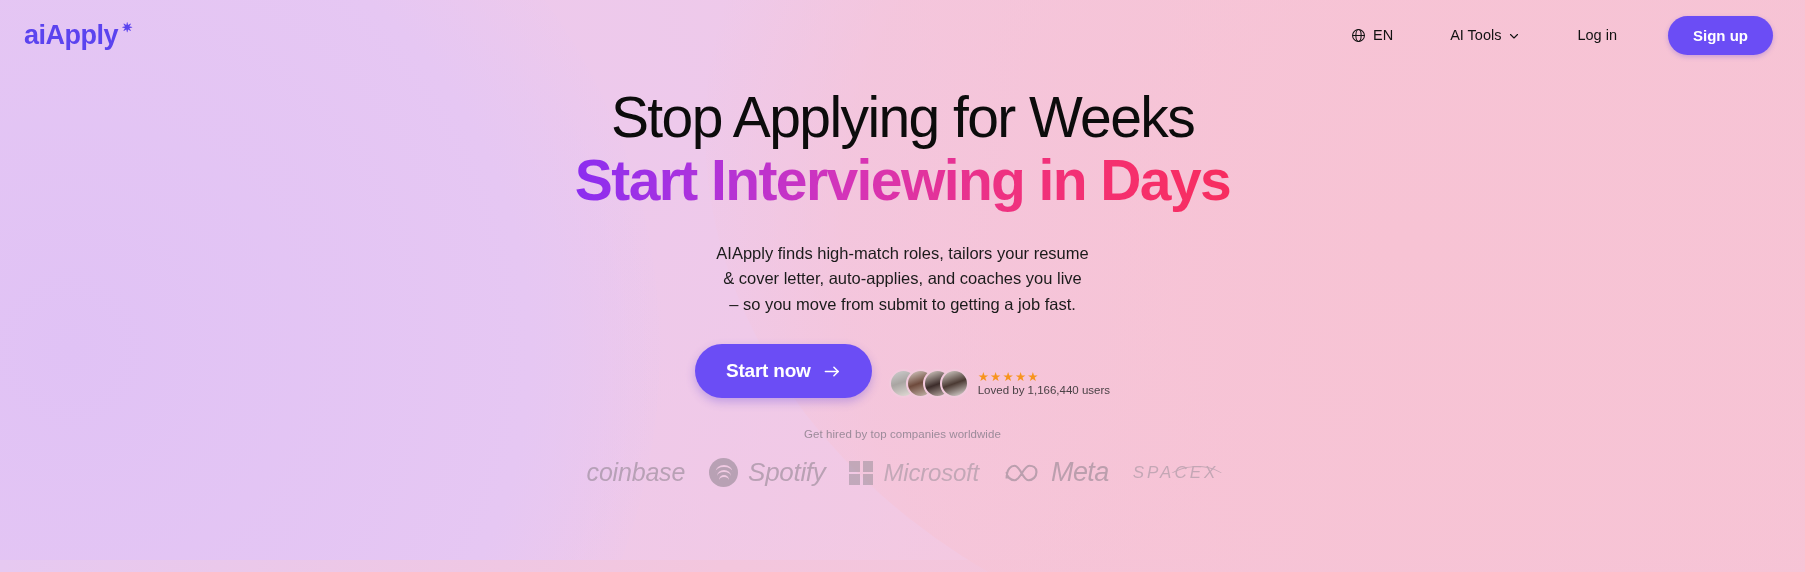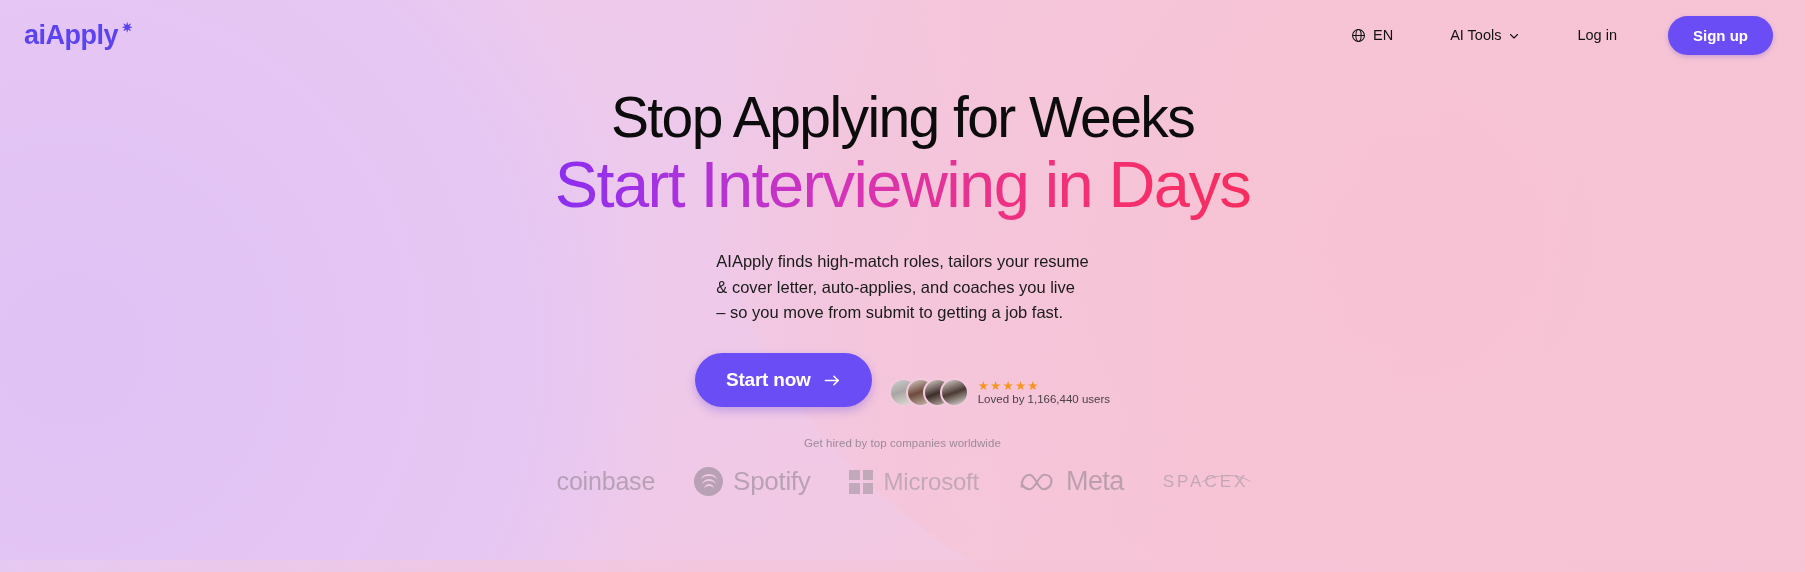--- a/index.html
+++ b/index.html
@@ -69,28 +69,28 @@
   .hero {
     position:absolute; top:0; left:0; right:0; bottom:0;
     display:flex; flex-direction:column; align-items:center;
     padding-top:88px; z-index:10;
   }
   .h1 {
     font-size:57px; font-weight:400; color:#0c0c0c;
     line-height:1.02; letter-spacing:-1.6px; text-align:right;
   }
   .h1b {
-    font-size:65px; font-weight:400; line-height:1.08;
+    font-size:57px; font-weight:700; line-height:1.08;
     letter-spacing:-1.6px; text-align:center; margin-top:4px;
     background:linear-gradient(90deg,#8b2ef0 0%, #a832e0 16%, #d534b8 42%, #ef3180 66%, #f62f6b 86%, #f72d5f 100%);
     -webkit-background-clip:text; background-clip:text;
     -webkit-text-fill-color:transparent; color:transparent;
   }
   .sub {
-    margin-top:29px; 
+    margin-top:29px; text-align:center;
     font-size:16.5px; line-height:1.55; color:#1b1b1b; font-weight:400;
   }
   .cta-row {
     margin-top:27px; display:flex; align-items:flex-end; gap:0;
   }
   .start-btn {
     display:flex; align-items:center; gap:13px;
     background:#6b4df5; color:#fff;
     font-size:19px; font-weight:700; letter-spacing:-0.2px;
     padding:16px 31px; border:none; border-radius:34px;
@@ -112,22 +112,23 @@
   .av3 { background:linear-gradient(160deg,#ded4cd,#3c2c2a 52%,#c9bcb4); }
   .av4 { background:linear-gradient(160deg,#dcd6d0,#4b3a33 50%,#e6e2df); }
   .rate { display:flex; flex-direction:column; gap:2px; }
   .stars { color:#f7941d; font-size:12.5px; letter-spacing:1.2px; line-height:1; }
   .loved { font-size:11.5px; color:#4a4246; line-height:1; }
 
   .gethired {
     margin-top:30px; font-size:11.5px; color:#9c8b9a; letter-spacing:.05px;
   }
   .logos {
-    margin-top:17px; display:flex; align-items:center; gap:39px;
+    margin-top:17px; display:flex; align-items:center; gap:24px;
     opacity:.55;
+    font-style:italic;
   }
   .logo-item {
     display:flex; align-items:center; gap:10px;
     color:#8a7f8a; font-size:26px; letter-spacing:-0.6px;
   }
   .l-coinbase { font-size:25px; letter-spacing:-0.2px; color:#8c818c; }
   .sp-mark { width:29px; height:29px; border-radius:50%; background:#8c818c; position:relative; }
   .sp-mark i {
     position:absolute; left:50%; transform:translateX(-50%);
     border-top:2.6px solid #f0cbdf; border-radius:50%/100% 100% 0 0;

